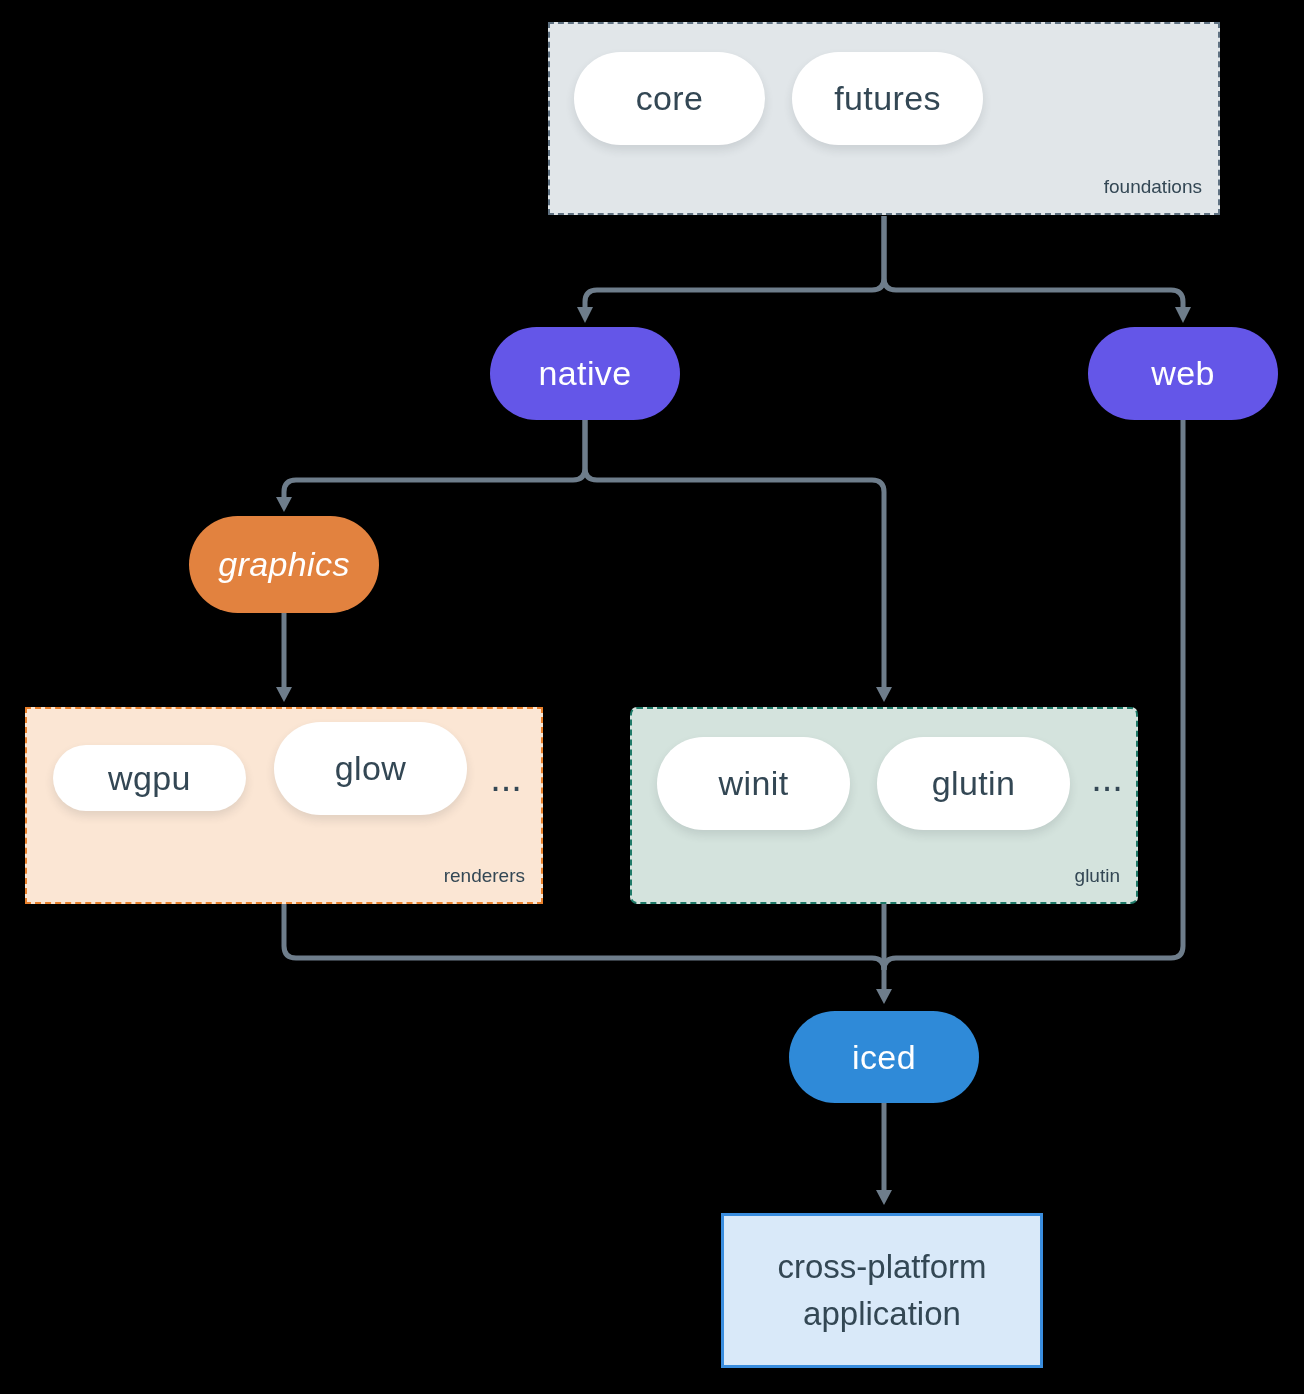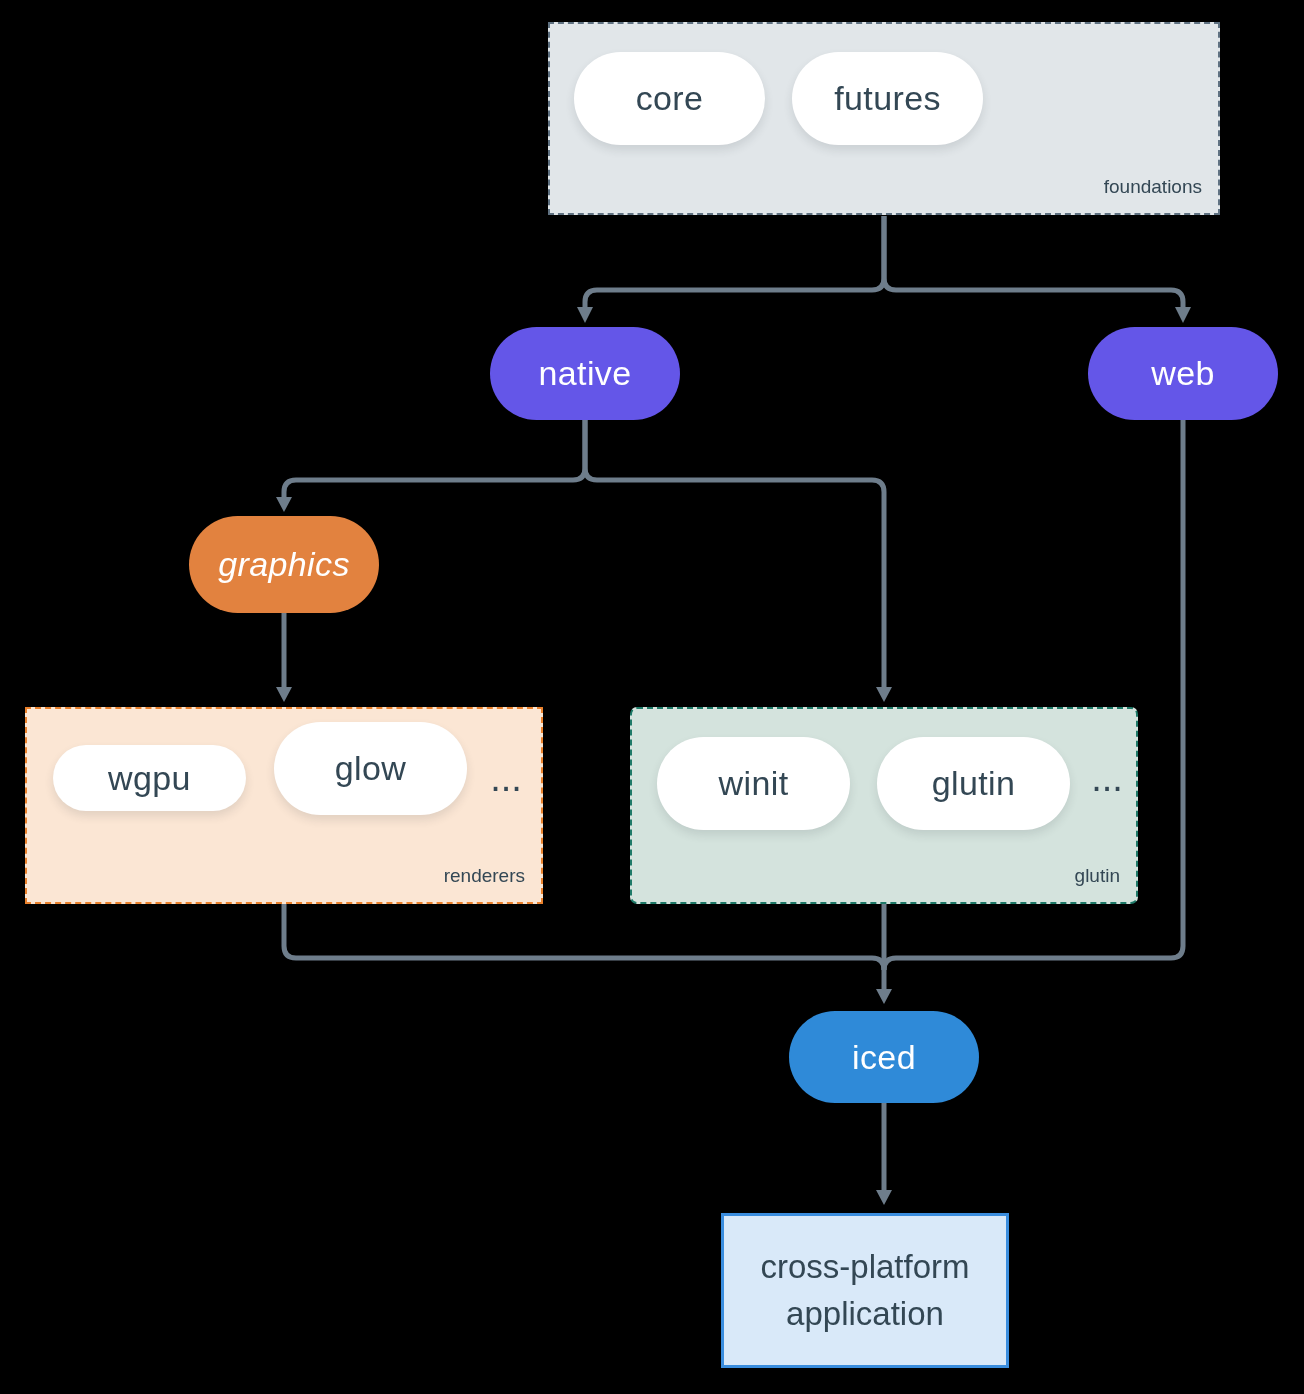--- a/index.html
+++ b/index.html
@@ -88,21 +88,21 @@
   .f-pill-2 { left: 242px; top: 28px; width: 191px; height: 93px; }
   .f-pill-3 { left: 460px; top: 28px; width: 191px; height: 93px; }
   .r-pill-1 { left: 26px;  top: 28px; width: 193px; height: 66px; margin-top: 8px; }
   .r-pill-2 { left: 247px; top: 13px; width: 193px; height: 93px; }
   .r-dots   { left: 452px; top: 48px; width: 54px; text-align: center; }
   .s-pill-1 { left: 25px;  top: 28px; width: 193px; height: 93px; }
   .s-pill-2 { left: 245px; top: 28px; width: 193px; height: 93px; }
   .s-dots   { left: 448px; top: 48px; width: 54px; text-align: center; }
   .appbox {
     position: absolute;
-    left: 721px; top: 1213px; width: 288px; height: 155px;
+    left: 721px; top: 1213px; width: 322px; height: 155px;
     box-sizing: border-box;
     background: var(--app_fill, #d9e9f9);
     border: 3px solid var(--app_border, #3a8dde);
     display: flex;
     flex-direction: column;
     align-items: center;
     justify-content: center;
     font-size: 33px;
     line-height: 1.42;
     color: var(--text_dark, #334754);

